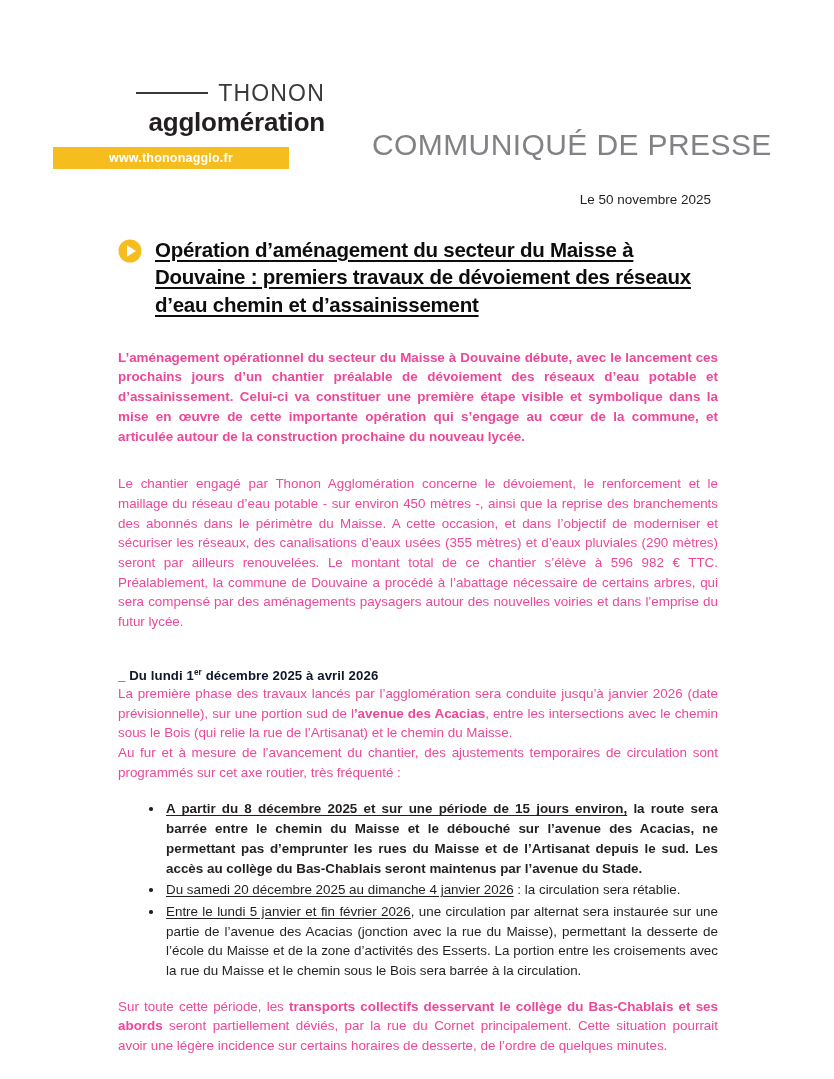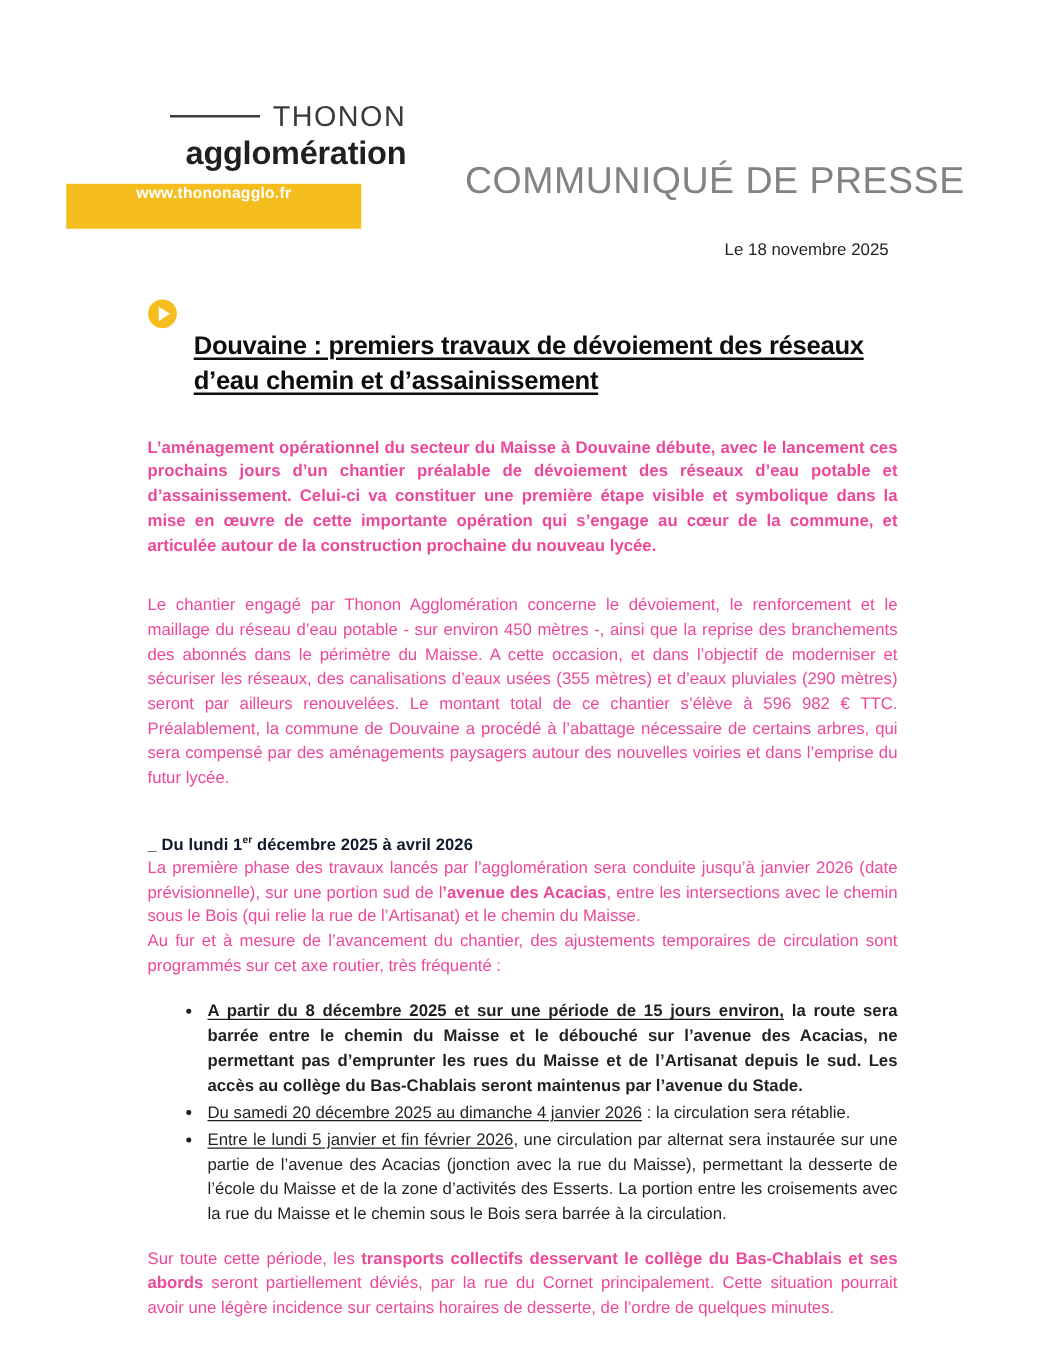--- a/index.html
+++ b/index.html
@@ -69,24 +69,24 @@
     font-weight: 700;
     letter-spacing: -0.2px;
     color: #231f20;
     line-height: 1.15;
     margin-top: 2px;
   }
   .logo-bar {
     margin-top: 9px;
     margin-left: 6px;
     width: 236px;
-    height: 36px;
+    height: 22px;
     background: #f5be1e;
     display: flex;
-    align-items: flex-start;
+    align-items: center;
     justify-content: center;
   }
   .logo-url {
     color: #ffffff;
     font-size: 12.5px;
     font-weight: 600;
     letter-spacing: 0.2px;
     font-family: "Liberation Sans", "DejaVu Sans", sans-serif;
   }
 
@@ -210,32 +210,32 @@
         <span class="logo-rule"></span>
         <span class="logo-thonon">THONON</span>
       </div>
       <div class="logo-agglo">agglomération</div>
       <div class="logo-bar">
         <span class="logo-url">www.thononagglo.fr</span>
       </div>
     </div>
 
     <div class="cp-title">COMMUNIQUÉ DE PRESSE</div>
-    <div class="cp-date">Le 18 novembre 2025</div>
+    <div class="cp-date">Le 50 novembre 2025</div>
   </div>
 
   <div class="content">
 
     <div class="doc-title-row">
       <svg class="play-icon" viewBox="0 0 24 24">
         <circle cx="12" cy="12" r="11.5" fill="#f5be1e"></circle>
         <path d="M9 6.3 L18 12 L9 17.7 Z" fill="#ffffff"></path>
       </svg>
       <div class="doc-title">
-        <br>
+        <span class="ul">Opération d’aménagement du secteur du Maisse à</span><br>
         <span class="ul">Douvaine : premiers travaux de dévoiement des réseaux</span><br>
         <span class="ul">d’eau chemin et d’assainissement</span>
       </div>
     </div>
 
     <p class="body lead">L’aménagement opérationnel du secteur du Maisse à Douvaine débute, avec le lancement ces prochains jours d’un chantier préalable de dévoiement des réseaux d’eau potable et d’assainissement. Celui-ci va constituer une première étape visible et symbolique dans la mise en œuvre de cette importante opération qui s’engage au cœur de la commune, et articulée autour de la construction prochaine du nouveau lycée.</p>
 
     <div class="spacer-sm"></div>
 
     <p class="body">Le chantier engagé par Thonon Agglomération concerne le dévoiement, le renforcement et le maillage du réseau d’eau potable - sur environ 450 mètres -, ainsi que la reprise des branchements des abonnés dans le périmètre du Maisse. A cette occasion, et dans l’objectif de moderniser et sécuriser les réseaux, des canalisations d’eaux usées (355 mètres) et d’eaux pluviales (290 mètres) seront par ailleurs renouvelées. Le montant total de ce chantier s’élève à 596 982 € TTC. Préalablement, la commune de Douvaine a procédé à l’abattage nécessaire de certains arbres, qui sera compensé par des aménagements paysagers autour des nouvelles voiries et dans l’emprise du futur lycée.</p>

